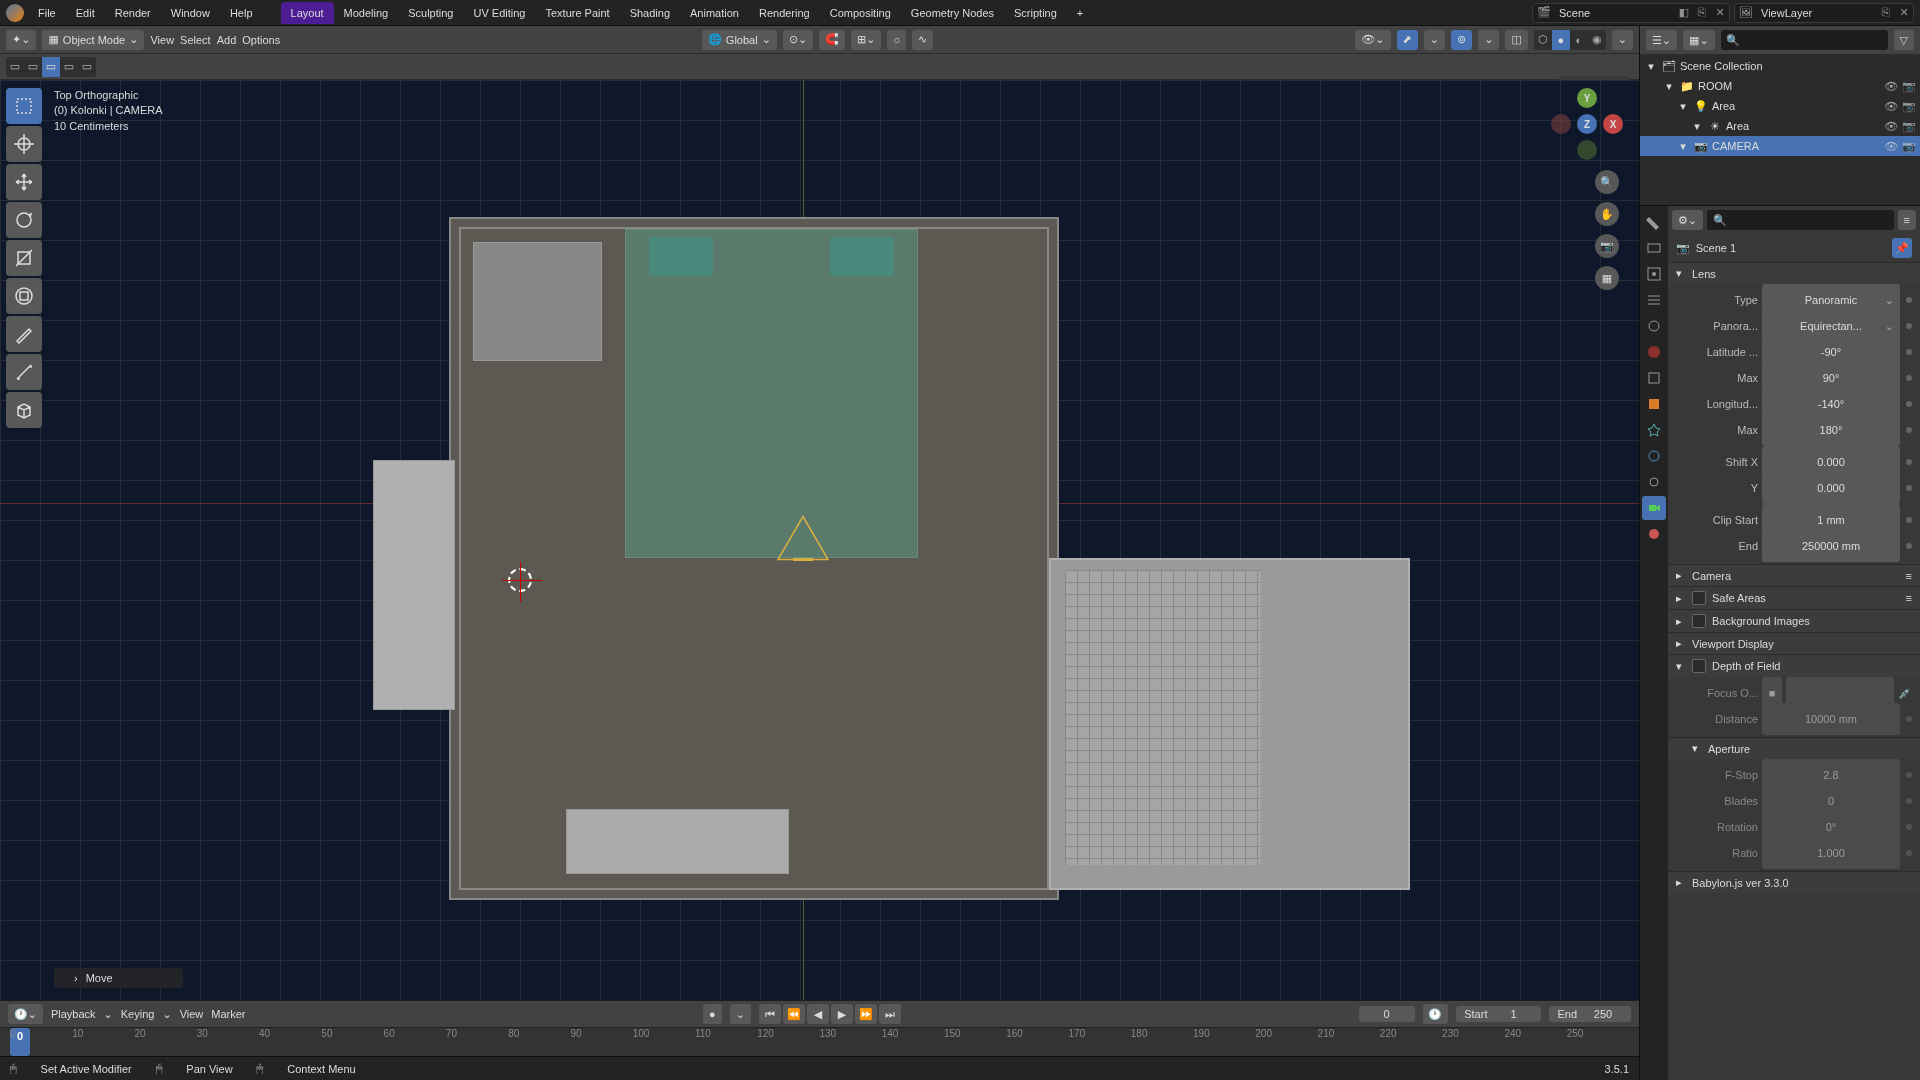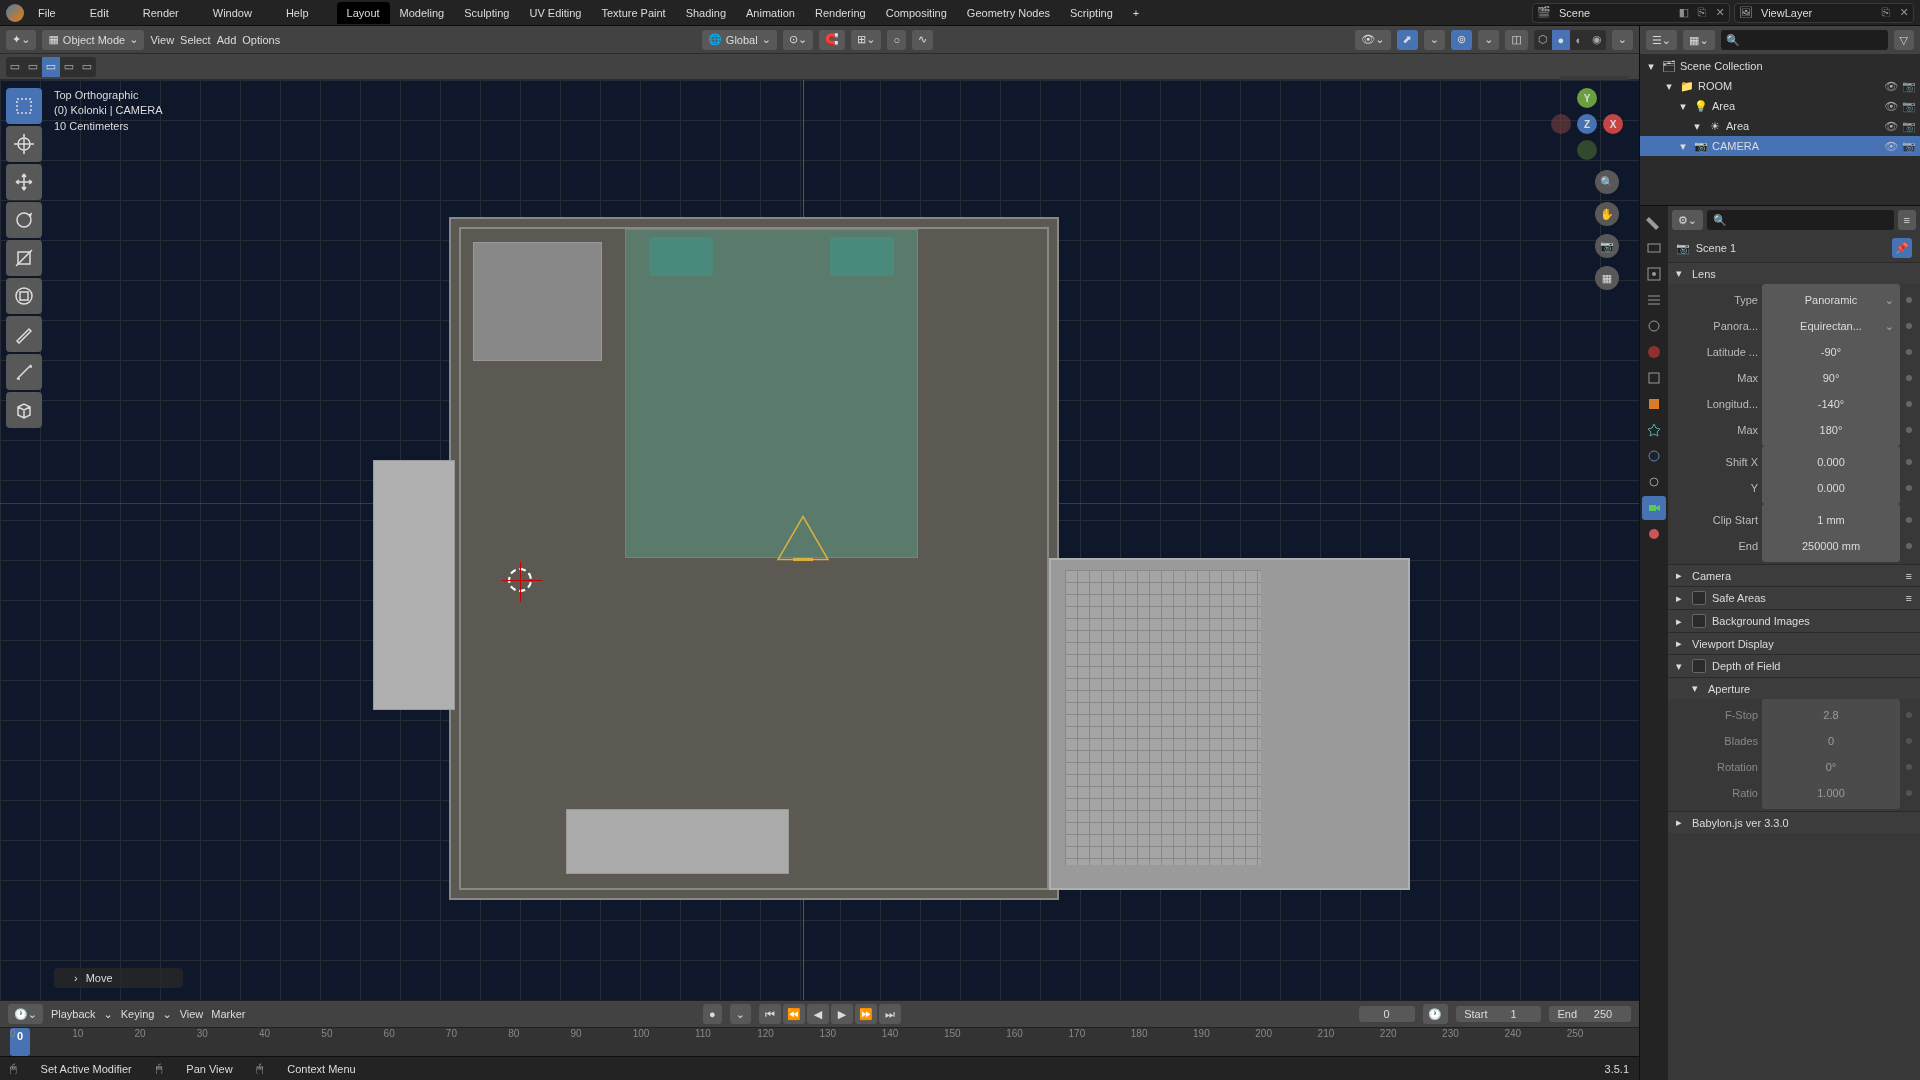--- a/index.html
+++ b/index.html
@@ -1,23 +1,23 @@
 <!DOCTYPE html>
 <html><head>
 <meta charset="utf-8">
 <style>
 *{margin:0;padding:0;box-sizing:border-box;font-family:-apple-system,BlinkMacSystemFont,"Segoe UI",sans-serif;font-size:11px;color:#dcdcdc;user-select:none}
 body{width:1920px;height:1080px;background:#1d1d1d;overflow:hidden;display:flex;flex-direction:column}
 .topbar{height:26px;background:#232323;display:flex;align-items:center;border-bottom:1px solid #0f0f0f}
 .topbar .logo{width:18px;height:18px;margin:0 6px;border-radius:50%;background:linear-gradient(135deg,#507aa6,#e87d0d)}
-.topbar .menu{display:flex;gap:18px}
+.topbar .menu{display:flex;gap:4px}
 .topbar .menu span{padding:4px 8px;cursor:default}
 .topbar .tabs{display:flex;margin-left:20px;gap:0}
 .topbar .tabs span{padding:5px 10px;cursor:default}
-.topbar .tabs span.active{background:#000000;border-radius:4px 4px 0 0}
+.topbar .tabs span.active{background:#4c1d95;border-radius:4px 4px 0 0}
 .topbar .tabplus{padding:5px 10px}
 .topbar .right{margin-left:auto;display:flex;align-items:center;gap:4px;padding-right:6px}
 .pillbox{display:flex;align-items:center;background:#1d1d1d;border:1px solid #3a3a3a;border-radius:4px;height:20px}
 .pillbox .ic{width:22px;text-align:center;opacity:.8}
 .pillbox input{background:transparent;border:none;outline:none;color:#dcdcdc;width:120px;padding:0 4px}
 .pillbox .btn{width:18px;text-align:center;opacity:.6}
 .content{flex:1;display:flex;overflow:hidden}
 .left{flex:1;display:flex;flex-direction:column;border-right:1px solid #0f0f0f}
 .view3d{flex:1;display:flex;flex-direction:column;position:relative;background:#393939;overflow:hidden}
 .vheader{height:28px;background:#424242;display:flex;align-items:center;gap:6px;padding:0 6px;border-bottom:1px solid #2a2a2a}
@@ -610,20 +610,33 @@
               <span>Viewport Display</span>
             </div>
           </div>
 
         <div class="panel">
           <div class="hd">
               <span class="chev">▾</span>
               <span class="checkbox"></span>
               <span>Depth of Field</span>
             </div>
+          <div class="body" style="opacity:.6">
+            <div class="proprow">
+                <span class="lbl">Focus O...</span>
+                <div class="fld" style="flex:0 0 20px">■</div>
+                <div class="fld"></div>
+                <span>💉</span>
+              </div>
+            <div class="proprow">
+                <span class="lbl">Distance</span>
+                <div class="fld">10000 mm</div>
+                <span class="dot"></span>
+              </div>
+          </div>
         </div>
 
         <div class="panel">
           <div class="hd" style="padding-left:24px">
               <span class="chev">▾</span>
               <span>Aperture</span>
             </div>
           <div class="body" style="opacity:.6">
             <div class="proprow">
                 <span class="lbl">F-Stop</span>

